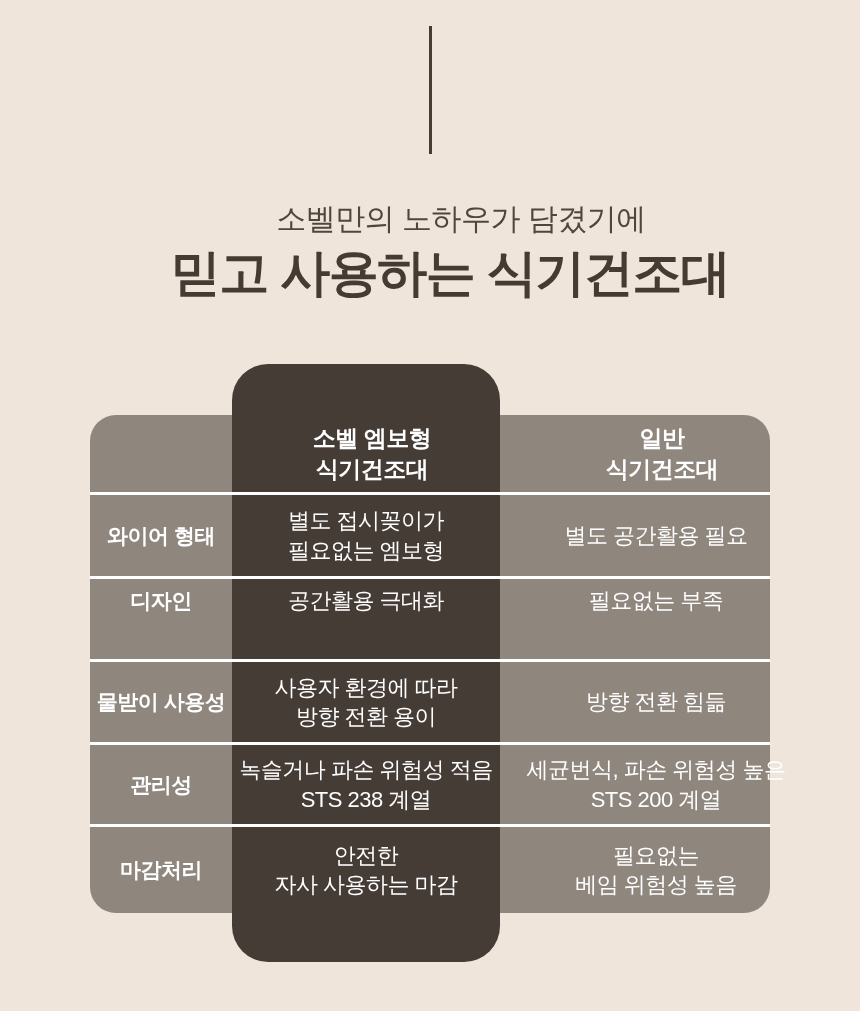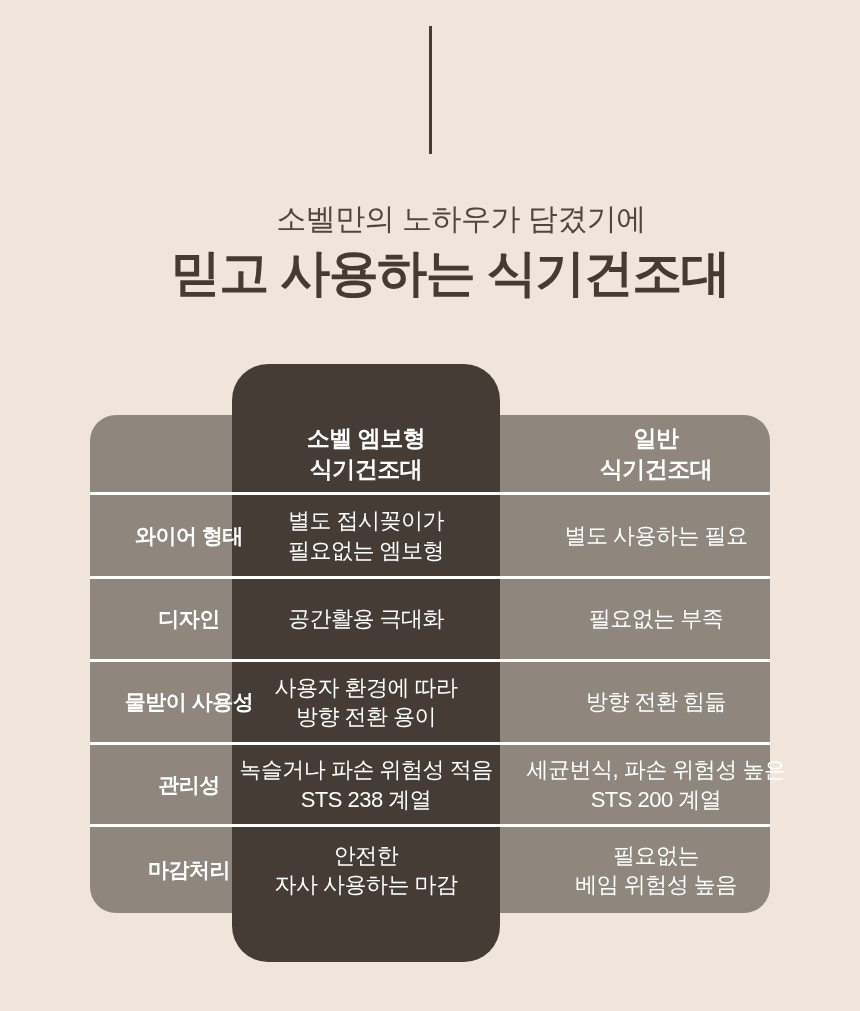--- a/index.html
+++ b/index.html
@@ -84,26 +84,26 @@
     z-index: 4;
     display: flex;
     align-items: center;
     justify-content: center;
     text-align: center;
     color: #ffffff;
     white-space: pre-line;
     line-height: 1.32;
     letter-spacing: -0.5px;
   }
-  .col-label   { left: 90px;  width: 142px; padding-left: 28px; }
+  .col-label   { left: 90px;  width: 142px; }
   .col-sobel   { left: 232px; width: 268px; }
   .col-general { left: 500px; width: 312px; }
-  .row-h { top: 415px; height: 77px; }
+  .row-h { top: 415px; height: 77px; padding-left: 6px; }
   .row-1 { top: 495px; height: 81px; }
-  .row-2 { top: 579px; height: 80px; }
+  .row-2 { top: 561px; height: 80px; }
   .row-3 { top: 662px; height: 80px; }
   .row-4 { top: 745px; height: 79px; }
   .row-5 { top: 827px; height: 86px; }
   .hdr   { font-weight: 700; font-size: 23px; }
   .lbl   { font-weight: 700; font-size: 21px; }
   .val   { font-weight: 400; font-size: 22px; }
 </style>
 </head>
 <body>
 
@@ -122,21 +122,21 @@
 <div class="sep sep-5"></div>
 
 <div class="cell hdr col-sobel row-h">소벨 엠보형
 식기건조대</div>
 <div class="cell hdr col-general row-h">일반
 식기건조대</div>
 
 <div class="cell lbl col-label row-1">와이어 형태</div>
 <div class="cell val col-sobel row-1">별도 접시꽂이가
 필요없는 엠보형</div>
-<div class="cell val col-general row-1">별도 사용하는 필요</div>
+<div class="cell val col-general row-1">별도 공간활용 필요</div>
 
 <div class="cell lbl col-label row-2">디자인</div>
 <div class="cell val col-sobel row-2">공간활용 극대화</div>
 <div class="cell val col-general row-2">필요없는 부족</div>
 
 <div class="cell lbl col-label row-3">물받이 사용성</div>
 <div class="cell val col-sobel row-3">사용자 환경에 따라
 방향 전환 용이</div>
 <div class="cell val col-general row-3">방향 전환 힘듦</div>
 

